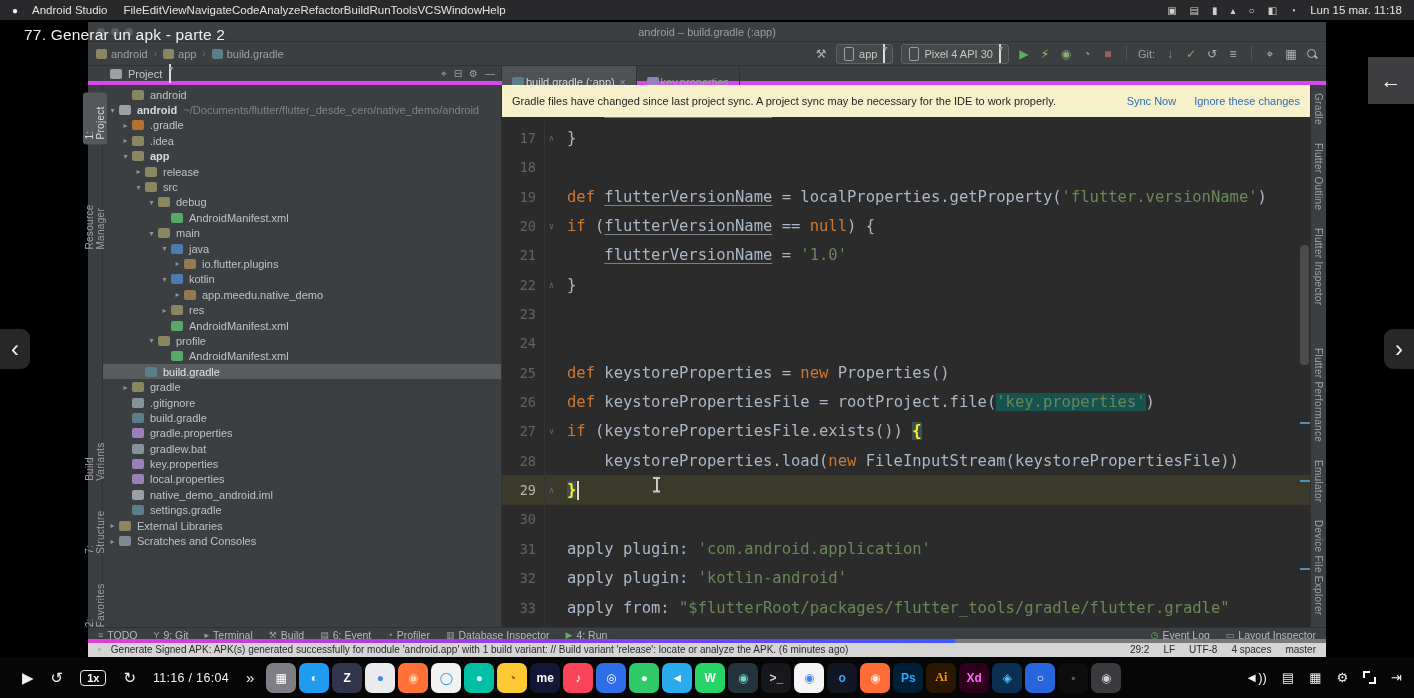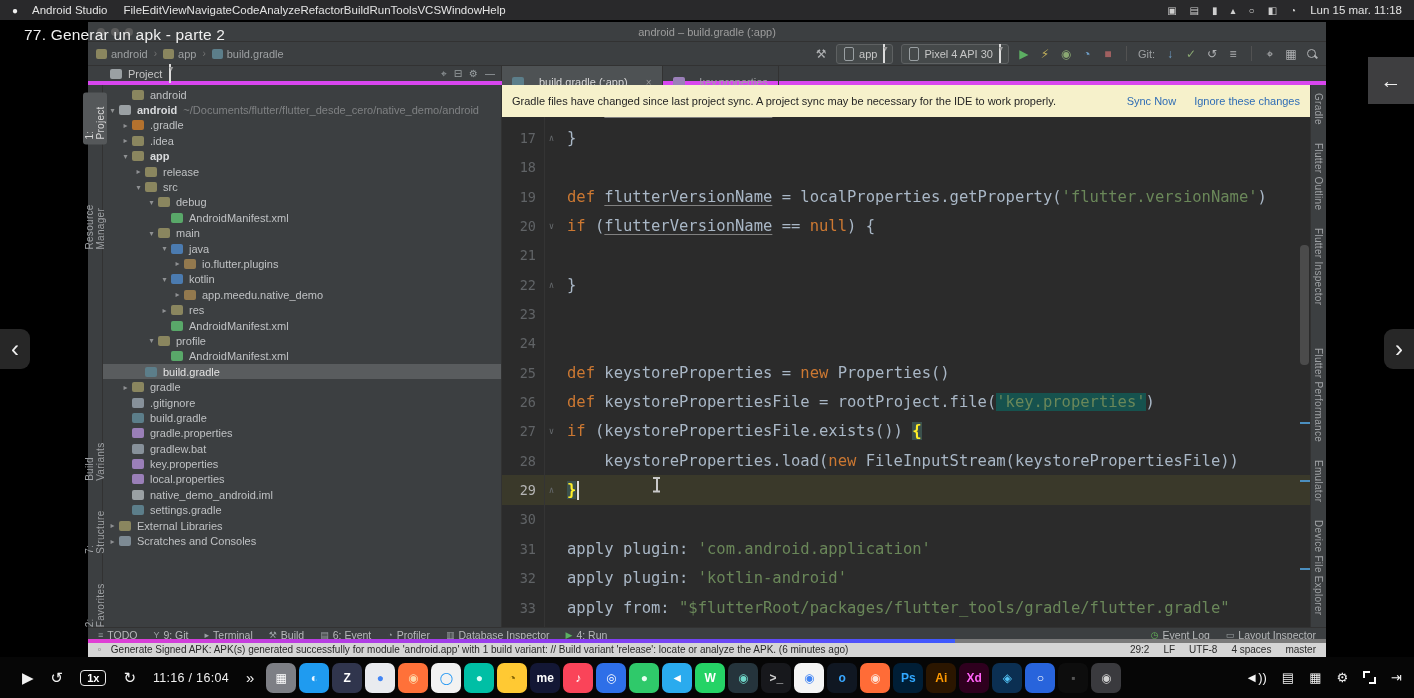--- a/index.html
+++ b/index.html
@@ -53,21 +53,21 @@
 
   
   #tabrow{height:19px;display:flex;border-bottom:4px solid #d946ef;box-sizing:border-box}
   #proj-header{width:414px;flex:none;display:flex;align-items:center;gap:6px;padding:0 6px 0 22px;
     border-right:1px solid #323232;box-sizing:border-box}
   #proj-header .title{color:#c6c6c6}
   #proj-header .caret{color:#9a9a9a;font-size:8px}
   #proj-header .flex{flex:1}
   .ph-ic{color:#9aa0a3;font-size:10px;margin-left:7px}
   #tabs{display:flex;align-items:stretch}
-  .tab{display:flex;align-items:center;gap:15px;padding:16px 10px;color:#9fa2a5;border-right:1px solid #323232;cursor:pointer}
+  .tab{display:flex;align-items:center;gap:2px;padding:16px 10px;color:#9fa2a5;border-right:1px solid #323232;cursor:pointer}
   .tab.active{background:#4e5254;color:#d8d8d8}
   .tab .x{color:#9a9a9a;font-size:10px;margin-left:3px}
   .ti{width:12px;height:10px;border-radius:2px;flex:none;display:inline-block}
 
   
   #main{display:flex;height:542px}
   .stripe{width:15px;flex:none;background:#3c3f41;display:flex;flex-direction:column;align-items:center;
     padding-top:8px;gap:22px;box-sizing:border-box}
   #stripe-l{border-right:1px solid #323232}
   #stripe-r{border-left:1px solid #323232;width:16px;gap:18px}
@@ -470,20 +470,21 @@
               <span class="ctext"><span class="tok-kw">def </span><span class="tok-var">flutterVersionName</span><span class="tok-pl"> = localProperties.getProperty(</span><span class="tok-str">'flutter.versionName'</span><span class="tok-pl">)</span></span>
             </div>
             <div class="cl">
               <span class="g-num">20</span>
               <span class="g-fold">∨</span>
               <span class="ctext"><span class="tok-kw">if</span><span class="tok-pl"> (</span><span class="tok-var">flutterVersionName</span><span class="tok-pl"> == </span><span class="tok-kw">null</span><span class="tok-pl">) {</span></span>
             </div>
             <div class="cl">
               <span class="g-num">21</span>
               <span class="g-fold"></span>
+              <span class="ctext"><span class="tok-pl">    </span><span class="tok-var">flutterVersionName</span><span class="tok-pl"> = </span><span class="tok-str">'1.0'</span></span>
             </div>
             <div class="cl">
               <span class="g-num">22</span>
               <span class="g-fold">∧</span>
               <span class="ctext"><span class="tok-pl">}</span></span>
             </div>
             <div class="cl">
               <span class="g-num">23</span>
               <span class="g-fold"></span>
               <span class="ctext"></span>
@@ -688,21 +689,21 @@
       <div class="dicon" style="background: rgb(16, 23, 34);">
         <span style="color: rgb(57, 167, 255);">o</span>
       </div>
       <div class="dicon" style="background: rgb(255, 108, 55);">
         <span style="color: rgb(255, 229, 217);">◉</span>
       </div>
       <div class="dicon" style="background: rgb(0, 30, 54);">
         <span style="color: rgb(49, 168, 255);">Ps</span>
       </div>
       <div class="dicon" style="background: rgb(43, 22, 0);">
-        <span style="color: rgb(255, 154, 0);">Ai</span>
+        <span style="color: rgb(255, 154, 0); font-family: Liberation Serif, serif;">Ai</span>
       </div>
       <div class="dicon" style="background: rgb(46, 0, 30);">
         <span style="color: rgb(255, 97, 246);">Xd</span>
       </div>
       <div class="dicon" style="background: rgb(11, 47, 82);">
         <span style="color: rgb(84, 197, 248);">◈</span>
       </div>
       <div class="dicon" style="background: rgb(40, 100, 220);">
         <span style="color: rgb(255, 255, 255);">○</span>
       </div>

